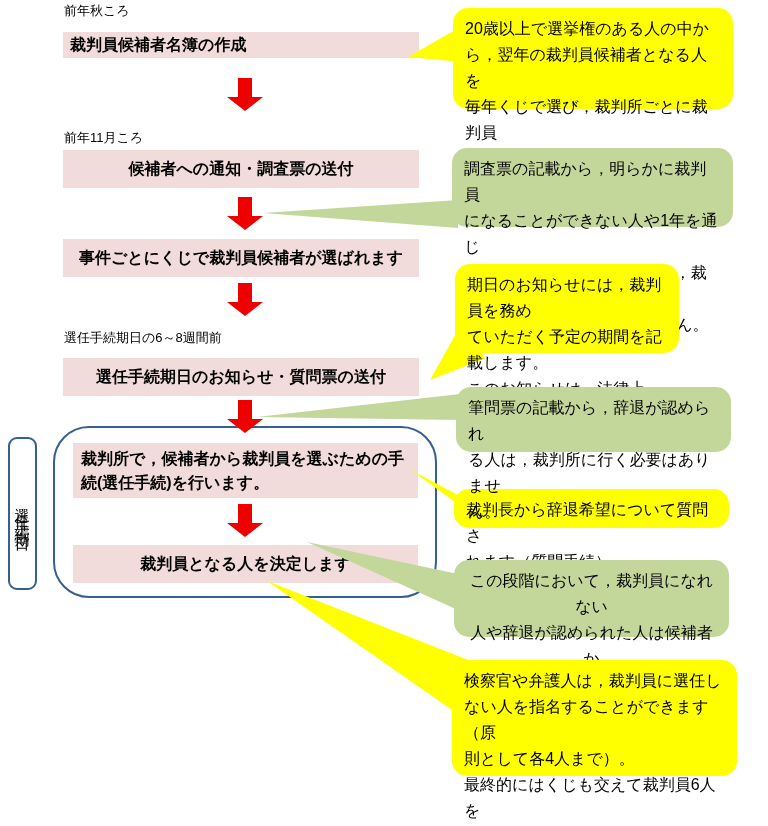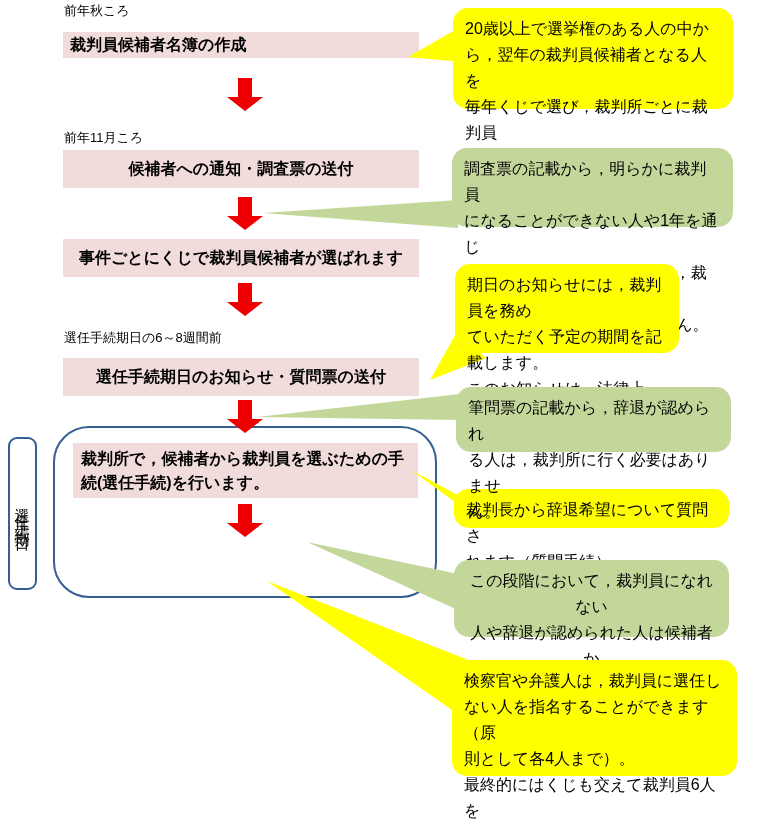--- a/index.html
+++ b/index.html
@@ -78,20 +78,21 @@
   <div class="abs pinkbox center" style="left:63px;top:358px;width:356px;height:38px;">選任手続期日のお知らせ・質問票の送付</div>
 
   <div id="proc-frame" class="abs" style="left:53px;top:426px;width:384px;height:172px;"></div>
 
   <div id="side-label-box" class="abs" style="left:8px;top:437px;width:29px;height:153px;">
     <span id="side-label-text">選任手続期日</span>
   </div>
 
   <div class="abs pinkbox multiline" style="left:73px;top:443px;width:345px;height:55px;">裁判所で，候補者から裁判員を選ぶための手
 続(選任手続)を行います。</div>
+  <div class="abs pinkbox center" style="left:73px;top:545px;width:345px;height:38px;">裁判員となる人を決定します</div>
 
   <div class="abs callout yellow" style="left:453px;top:8px;width:280px;height:101px;">20歳以上で選挙権のある人の中か
 ら，翌年の裁判員候補者となる人を
 毎年くじで選び，裁判所ごとに裁判員
 候補者名簿を作ります。</div>
   <div class="abs callout green" style="left:452px;top:148px;width:281px;height:79px;">調査票の記載から，明らかに裁判員
 になることができない人や1年を通じ
 て辞退事由が認められる人は，裁判
 所に呼ばれることはありません。</div>
   <div class="abs callout yellow" style="left:455px;top:264px;width:224px;height:89px;">期日のお知らせには，裁判員を務め

